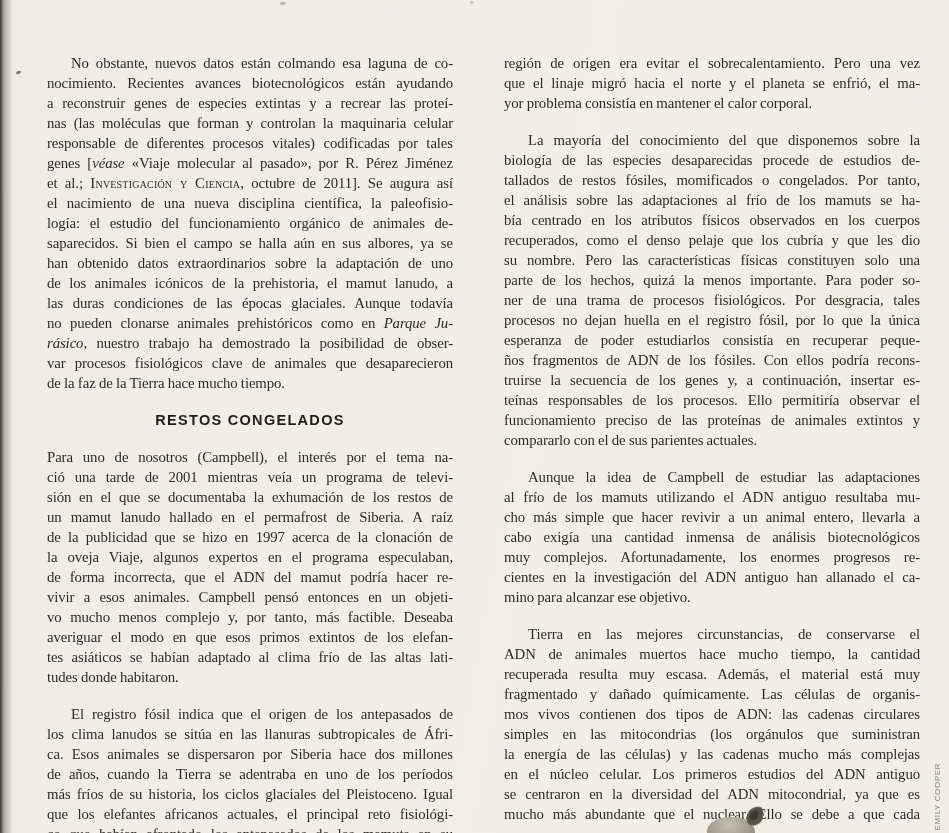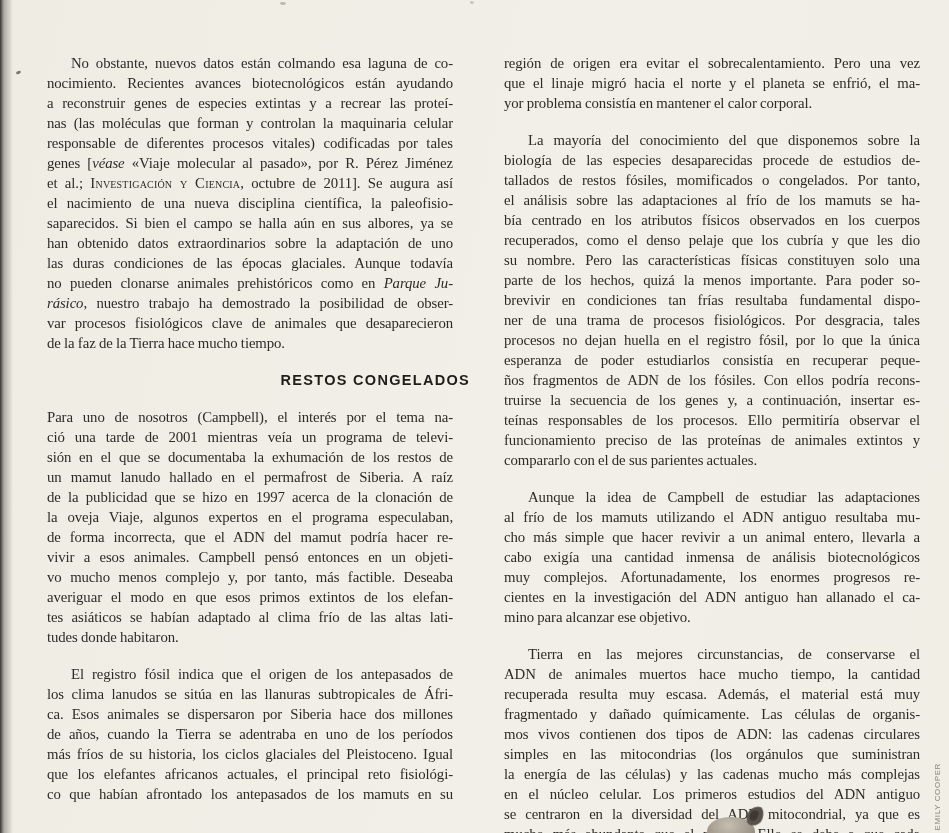--- a/index.html
+++ b/index.html
@@ -20,21 +20,21 @@
     height:20px;line-height:20px;overflow:hidden;
     text-align:justify;text-align-last:justify;
     word-spacing:-0.3px;letter-spacing:-0.1px;white-space:normal;
   }
   .line.pend{text-align-last:left;}
   .line.ind{text-indent:24px;}
   .line i{}
   .sc{font-variant:small-caps;letter-spacing:.2px;}
   .heading{
     font-family:"Liberation Sans",sans-serif;font-weight:700;
-    font-size:14.5px;letter-spacing:1.3px;text-align:right;
+    font-size:14.5px;letter-spacing:1.3px;text-align:center;
     color:#1f1d1a;margin:0 0 9px 0;line-height:20px;
   }
   .credit{
     position:absolute;left:933px;bottom:3px;
     writing-mode:vertical-rl;transform:rotate(180deg);
     font-family:"Liberation Sans",sans-serif;font-size:8px;
     letter-spacing:.6px;color:#8a867e;white-space:nowrap;
   }
   .art{position:absolute;left:690px;top:800px;width:90px;height:33px;}
   .art-blob{
@@ -70,22 +70,24 @@
   <div class="col col-left">
       <div class="para">
         <div class="line ind">No obstante, nuevos datos están colmando esa laguna de co-</div>
         <div class="line">nocimiento. Recientes avances biotecnológicos están ayudando</div>
         <div class="line">a reconstruir genes de especies extintas y a recrear las proteí-</div>
         <div class="line">nas (las moléculas que forman y controlan la maquinaria celular</div>
         <div class="line">responsable de diferentes procesos vitales) codificadas por tales</div>
         <div class="line">genes [<i>véase</i> «Viaje molecular al pasado», por R. Pérez Jiménez</div>
         <div class="line">et al.; <span class="sc">Investigación y Ciencia</span>, octubre de 2011]. Se augura así</div>
         <div class="line">el nacimiento de una nueva disciplina científica, la paleofisio-</div>
+        <div class="line">logía: el estudio del funcionamiento orgánico de animales de-</div>
         <div class="line">saparecidos. Si bien el campo se halla aún en sus albores, ya se</div>
         <div class="line">han obtenido datos extraordinarios sobre la adaptación de uno</div>
+        <div class="line">de los animales icónicos de la prehistoria, el mamut lanudo, a</div>
         <div class="line">las duras condiciones de las épocas glaciales. Aunque todavía</div>
         <div class="line">no pueden clonarse animales prehistóricos como en <i>Parque Ju-</i></div>
         <div class="line"><i>rásico</i>, nuestro trabajo ha demostrado la posibilidad de obser-</div>
         <div class="line">var procesos fisiológicos clave de animales que desaparecieron</div>
         <div class="line pend">de la faz de la Tierra hace mucho tiempo.</div>
       </div>
       <div class="heading">RESTOS CONGELADOS</div>
       <div class="para">
         <div class="line">Para uno de nosotros (Campbell), el interés por el tema na-</div>
         <div class="line">ció una tarde de 2001 mientras veía un programa de televi-</div>
@@ -118,21 +120,20 @@
       </div>
       <div class="para">
         <div class="line ind">La mayoría del conocimiento del que disponemos sobre la</div>
         <div class="line">biología de las especies desaparecidas procede de estudios de-</div>
         <div class="line">tallados de restos fósiles, momificados o congelados. Por tanto,</div>
         <div class="line">el análisis sobre las adaptaciones al frío de los mamuts se ha-</div>
         <div class="line">bía centrado en los atributos físicos observados en los cuerpos</div>
         <div class="line">recuperados, como el denso pelaje que los cubría y que les dio</div>
         <div class="line">su nombre. Pero las características físicas constituyen solo una</div>
         <div class="line">parte de los hechos, quizá la menos importante. Para poder so-</div>
-        <div class="line">brevivir en condiciones tan frías resultaba fundamental dispo-</div>
         <div class="line">ner de una trama de procesos fisiológicos. Por desgracia, tales</div>
         <div class="line">procesos no dejan huella en el registro fósil, por lo que la única</div>
         <div class="line">esperanza de poder estudiarlos consistía en recuperar peque-</div>
         <div class="line">ños fragmentos de ADN de los fósiles. Con ellos podría recons-</div>
         <div class="line">truirse la secuencia de los genes y, a continuación, insertar es-</div>
         <div class="line">teínas responsables de los procesos. Ello permitiría observar el</div>
         <div class="line">funcionamiento preciso de las proteínas de animales extintos y</div>
         <div class="line pend">compararlo con el de sus parientes actuales.</div>
       </div>
       <div class="para">

